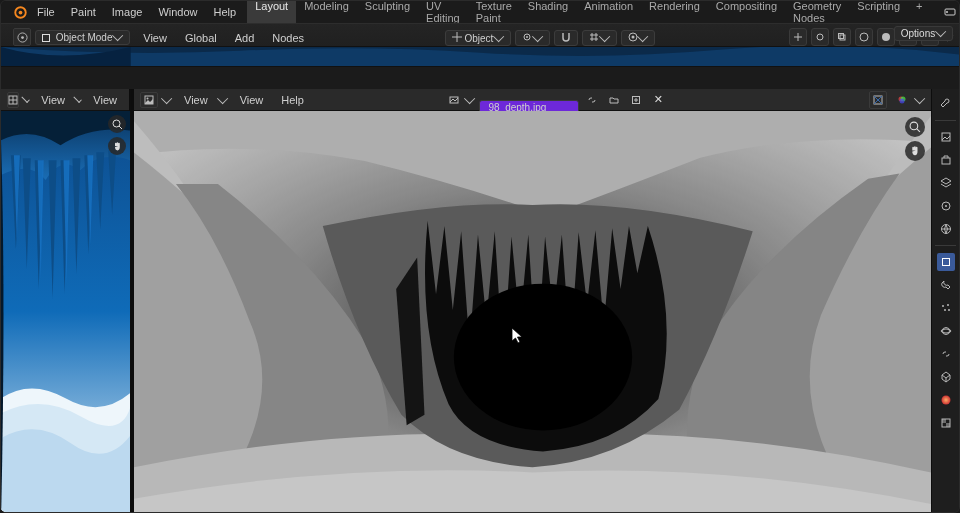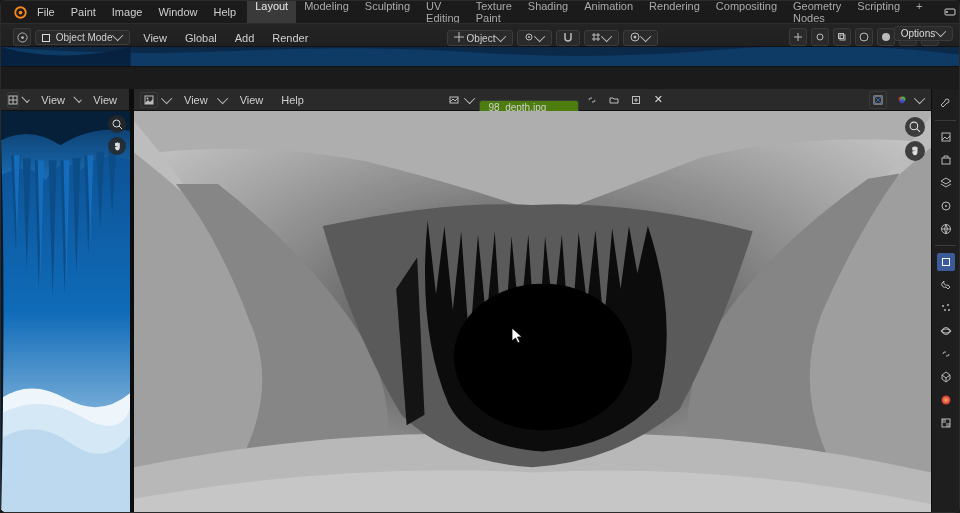--- a/index.html
+++ b/index.html
@@ -26,21 +26,21 @@
   .toolbar2 .pill { background:#2a2a2a; border:1px solid #3c3c3c; border-radius:3px; padding:1px 6px; font-size:10px;}
   .toolbar2 .mbtn { padding:2px 7px; cursor:pointer; border-radius:2px;}
   .overlay-icons{ display:flex; gap:2px; }
   .overlay-icons .ic{ width:18px;height:18px;display:flex;align-items:center;justify-content:center; background:#2a2a2a; border:1px solid #3a3a3a; border-radius:3px; cursor:pointer;}
 
   
   .strip3 { height: 20px; position:relative; overflow:hidden; border-bottom:1px solid #111;}
   .strip3 svg{ position:absolute; inset:0; width:100%; height:100%;}
   .hdr { background:#2a2a2a; border-bottom:1px solid #111; display:flex; align-items:center; padding:0 6px; gap:6px; font-size:11px; color:#cfcfcf;}
   .hdr .mbtn{ padding:2px 6px; cursor:pointer; border-radius:2px;}
-  .hdr .filebox{ background:#4d7c0f; border:1px solid #3a3a3a; border-radius:3px; padding:1px 8px; font-size:10px; display:flex; align-items:center; gap:4px; min-width:100px;margin-top:16px;}
+  .hdr .filebox{ background:#6d28d9; border:1px solid #3a3a3a; border-radius:3px; padding:1px 8px; font-size:10px; display:flex; align-items:center; gap:4px; min-width:100px;margin-top:16px;}
 
   
   .areas { position:absolute; top: 88px; bottom: 0; left:0; right:0; display:flex; }
   .left-col { width: 130px; display:flex; flex-direction:column; border-right:1px solid #0d0d0d; background:#181818;}
   .right-col { flex:1; display:flex; flex-direction:column; }
   .rightmost { width: 28px; background:#1e1e1e; border-left:1px solid #0d0d0d; display:flex; flex-direction:column; align-items:center; padding-top:6px; gap:5px;}
   .rightmost .pic{ width:18px; height:18px; border-radius:2px; display:flex; align-items:center; justify-content:center; color:#b7b7b7; cursor:pointer;}
   .rightmost .pic.active{ background:#3a5a9a; color:#fff;}
   .rightmost .row{ width:100%; height:18px; display:flex; align-items:center; justify-content:center;}
   .rightmost .divider{ width:80%; height:1px; background:#3a3a3a; margin:2px 0;}
@@ -123,21 +123,21 @@
       </span>
       <span class="pill">
         <span style="display:inline-block;width:8px;height:8px;border:1px solid #ddd;margin-right:3px;vertical-align:middle;"></span>
         <span>Object Mode</span> <span class="chevdown"></span>
       </span>
     </div>
     <div class="segment">
       <span class="mbtn">View</span>
       <span class="mbtn">Global</span>
       <span class="mbtn">Add</span>
-      <span class="mbtn">Render</span>
+      <span class="mbtn">Nodes</span>
     </div>
     <span class="spacer"></span>
     <div class="segment">
       <span class="pill">
         <svg width="10" height="10" viewBox="0 0 10 10">
             <path d="M5 0 V10 M0 5 H10" stroke="#bbb"></path>
           </svg>
         <span>Object</span> <span class="chevdown"></span>
       </span>
       <span class="pill"><svg width="10" height="10" viewBox="0 0 10 10">

